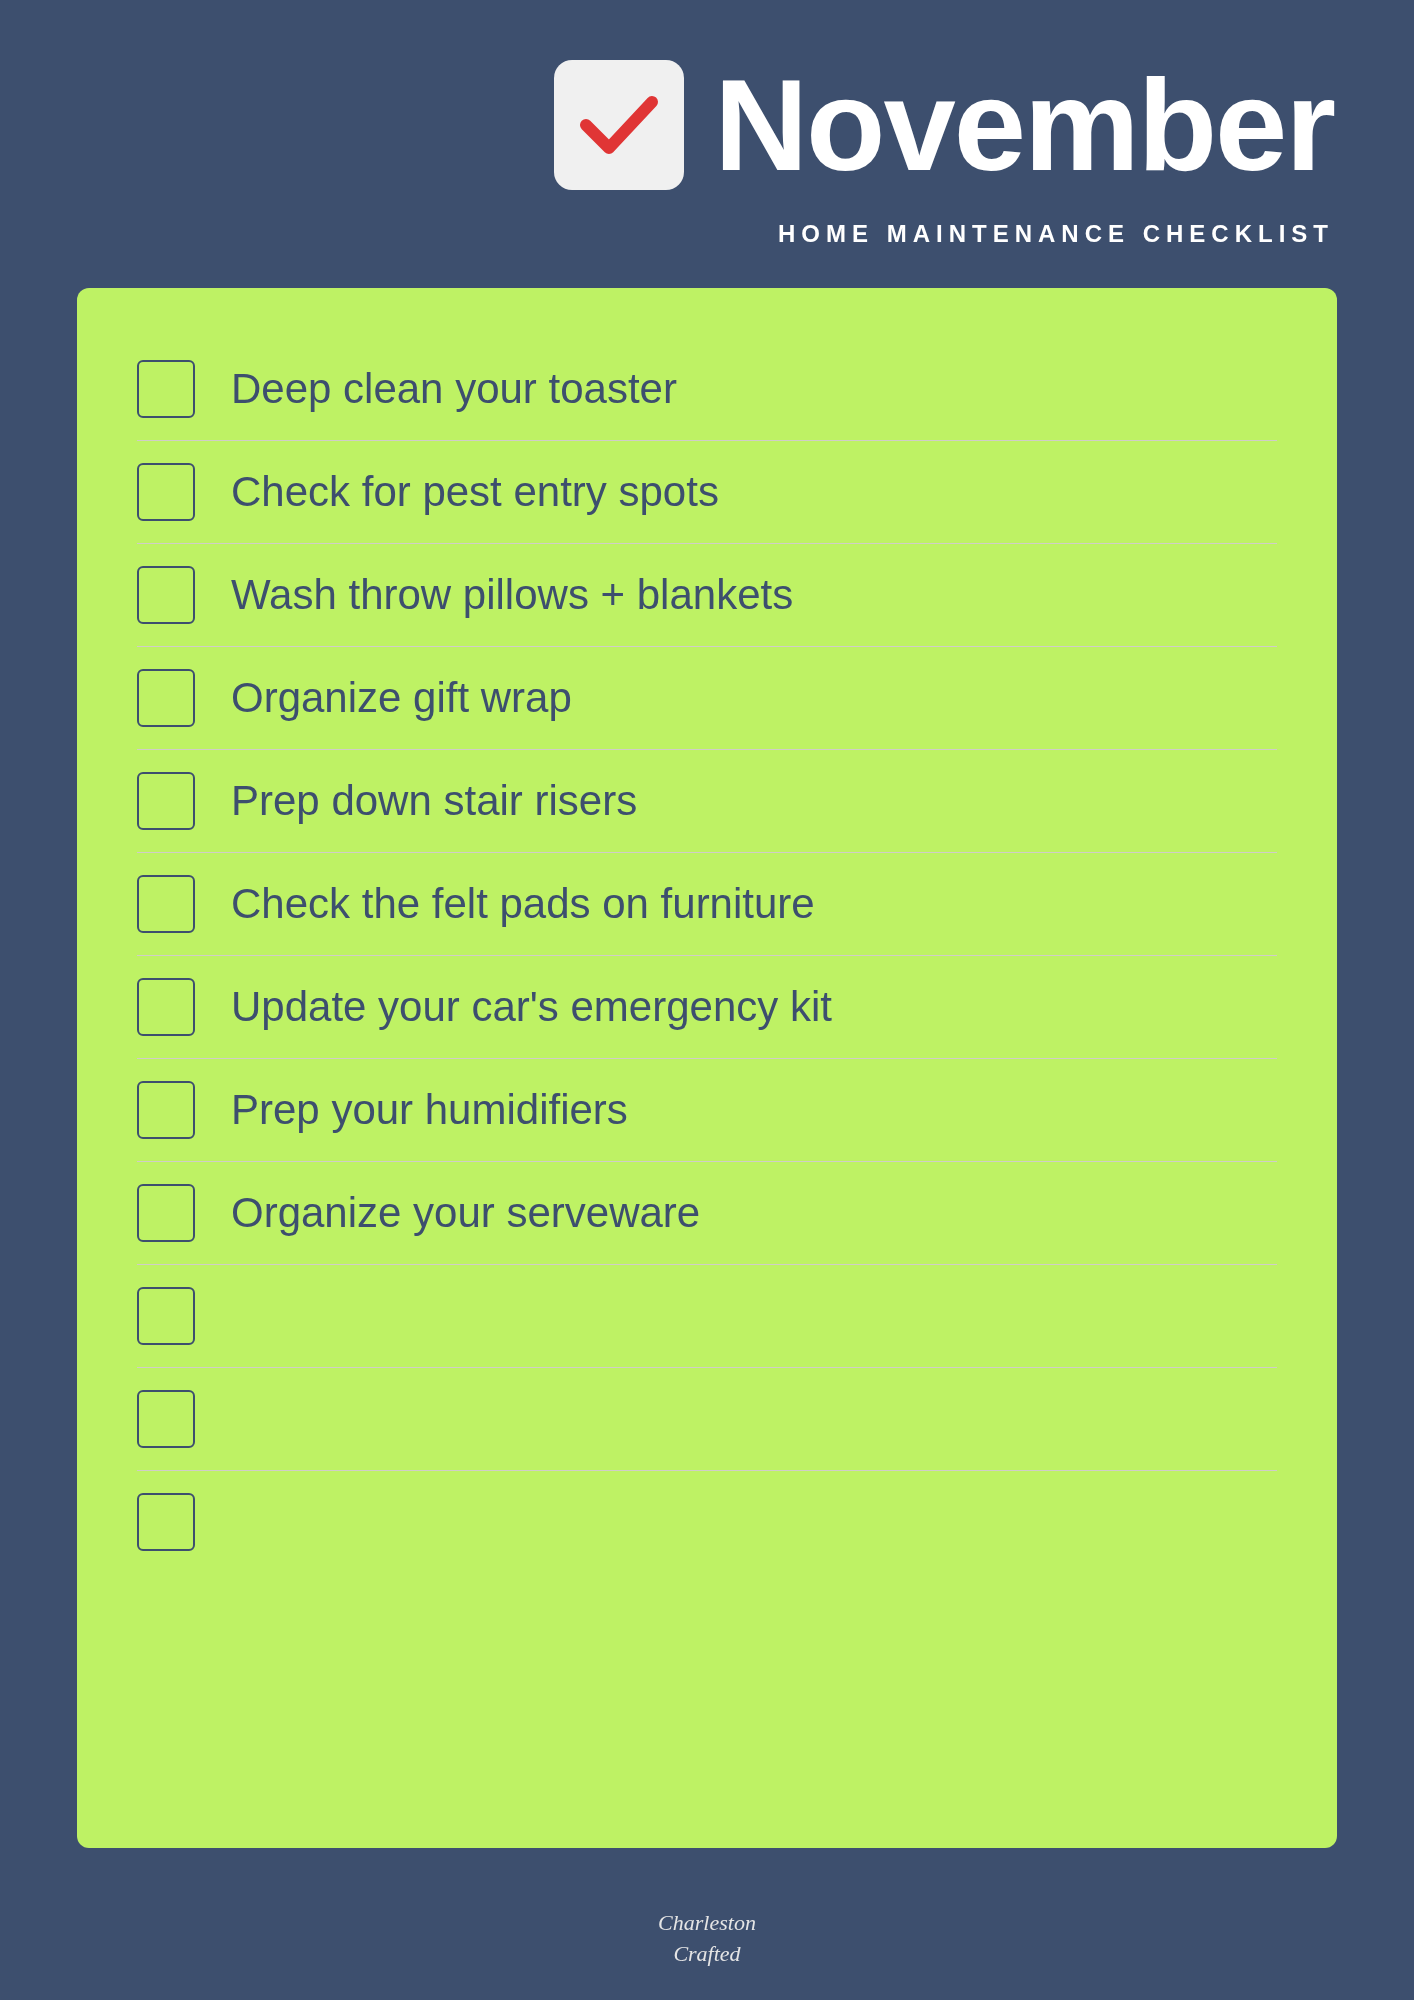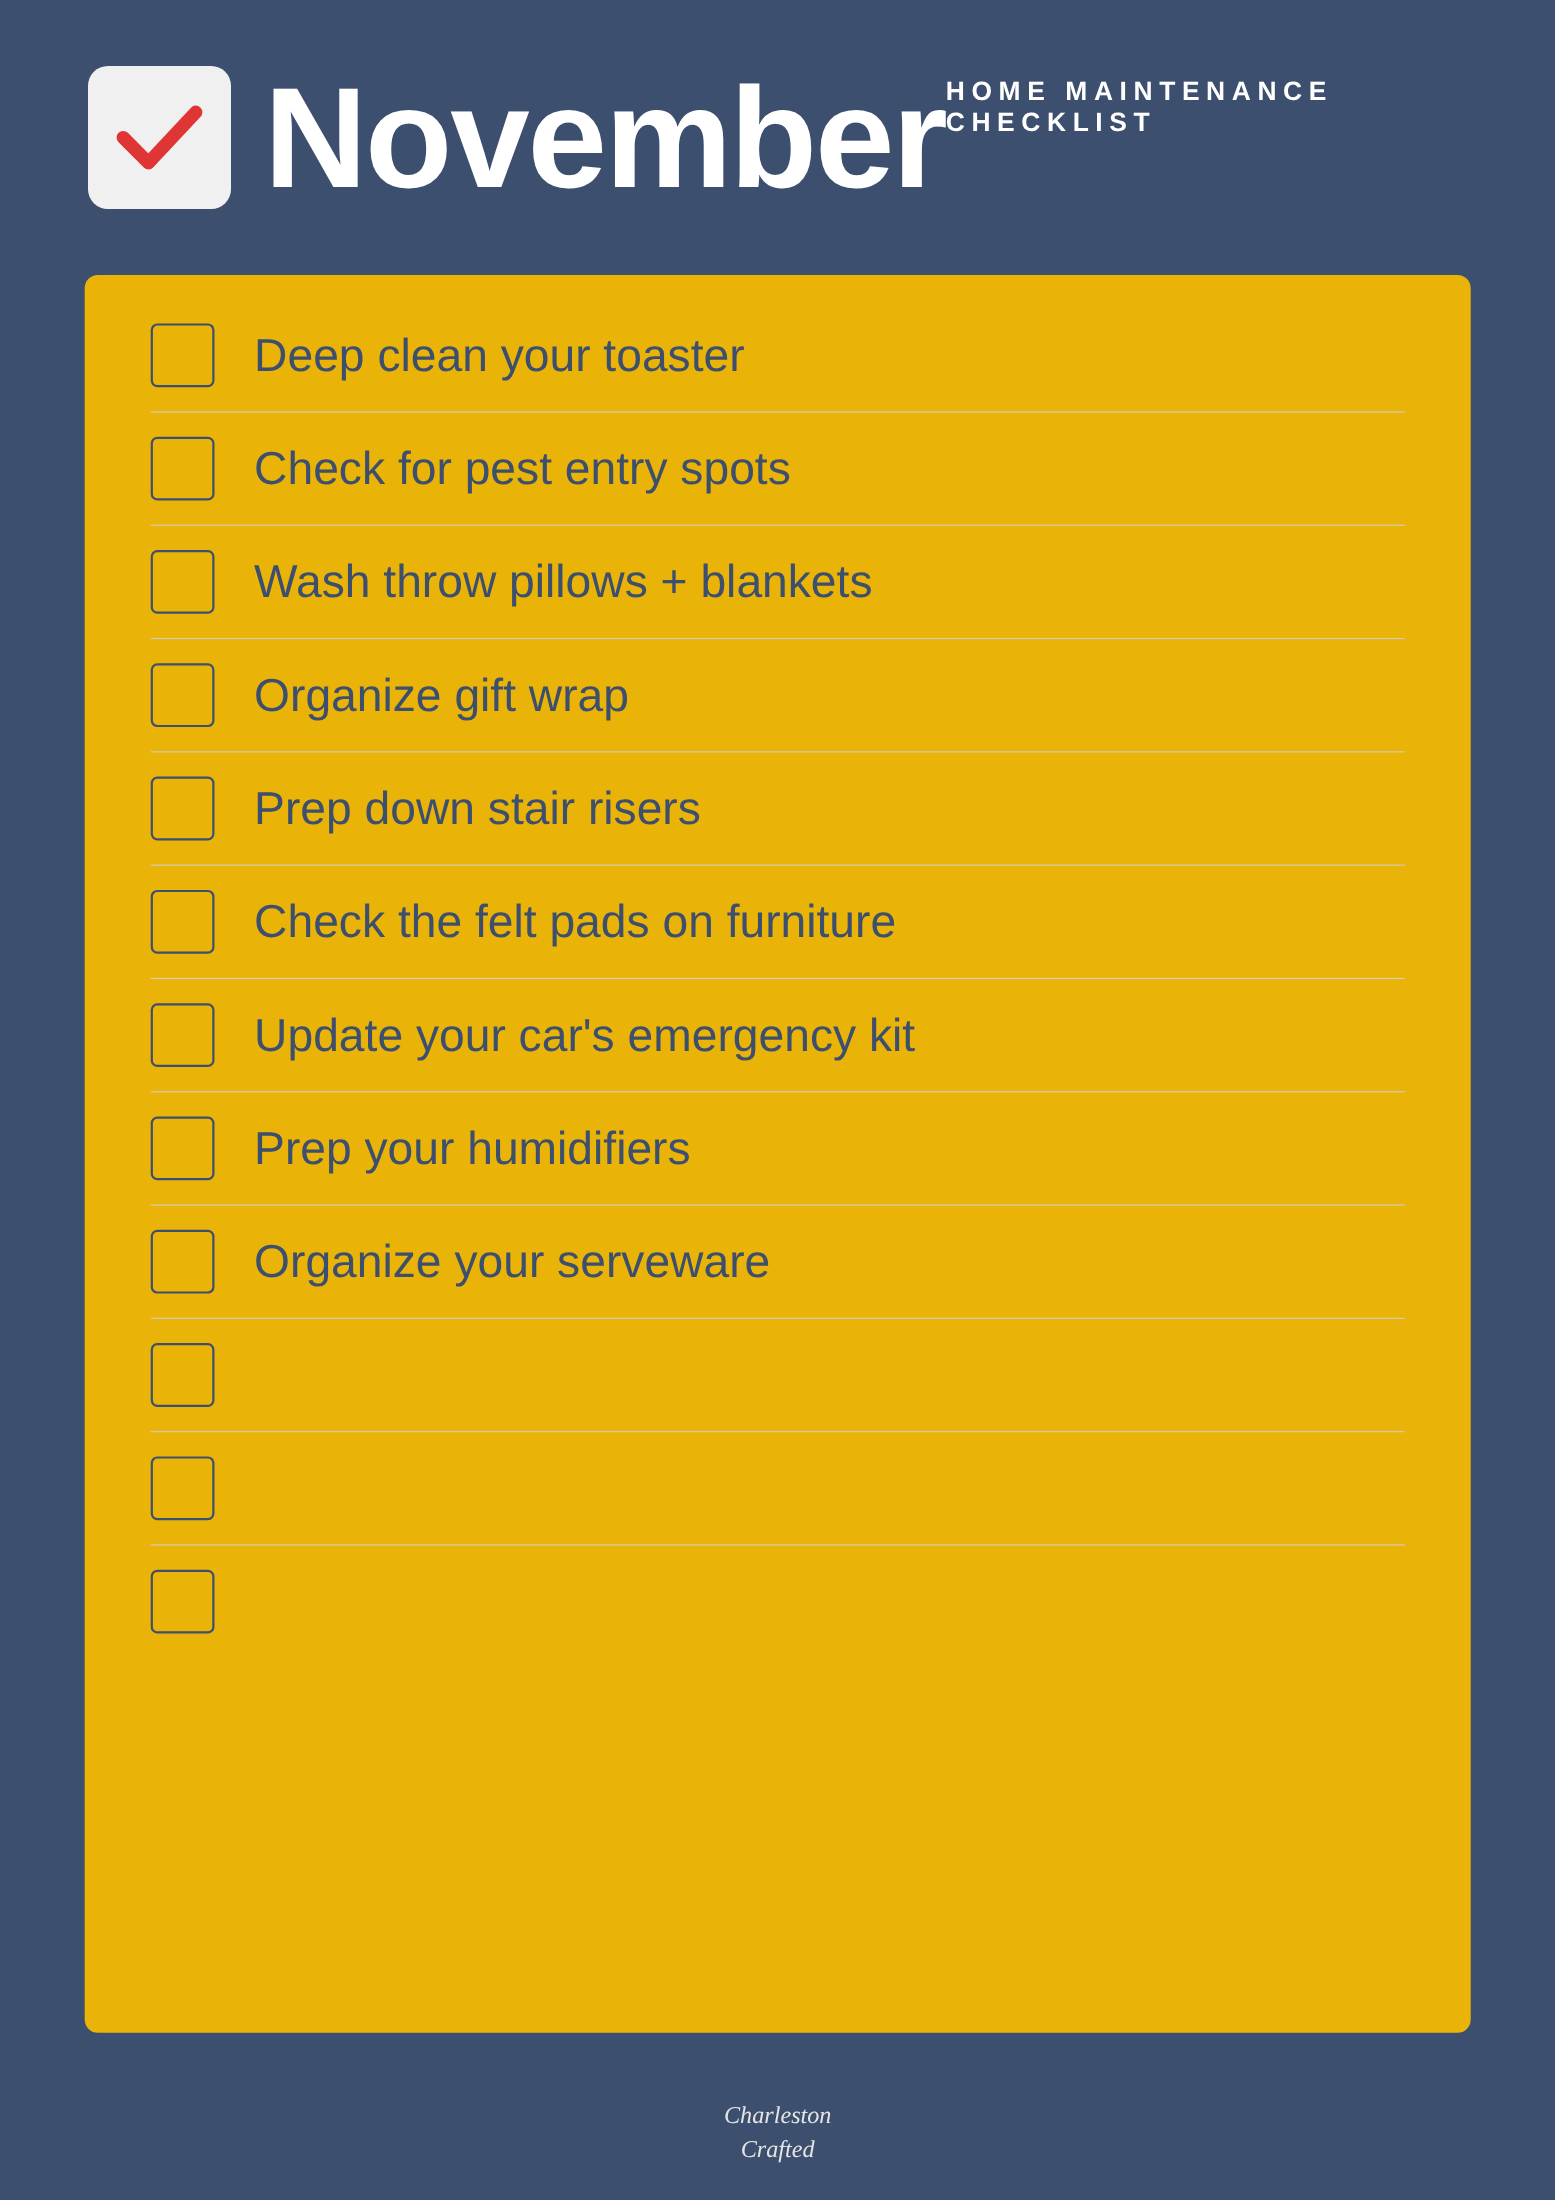--- a/index.html
+++ b/index.html
@@ -11,22 +11,22 @@
       display: flex;
       flex-direction: column;
       align-items: center;
       font-family: 'Arial', sans-serif;
       overflow: hidden;
     }
 
     .header {
       width: 100%;
       display: flex;
-      flex-direction: row;
-      align-items: flex-start;
+      flex-direction: column;
+      align-items: flex-end;
       padding: 60px 80px 40px 80px;
     }
 
     .title-row {
       display: flex;
       align-items: center;
       gap: 30px;
       margin-bottom: 20px;
     }
 
@@ -57,24 +57,24 @@
     .subtitle {
       font-size: 24px;
       font-weight: 700;
       color: #ffffff;
       letter-spacing: 6px;
       text-transform: uppercase;
       margin-top: 10px;
     }
 
     .checklist-card {
-      background-color: #eab308;
+      background-color: #bef264;
       border-radius: 12px;
       width: 1260px;
-      padding: 22px 60px 50px 60px;
+      padding: 50px 60px 50px 60px;
       flex: 1;
       margin-bottom: 60px;
     }
 
     .checklist-items {
       display: flex;
       flex-direction: column;
     }
 
     .checklist-item {

